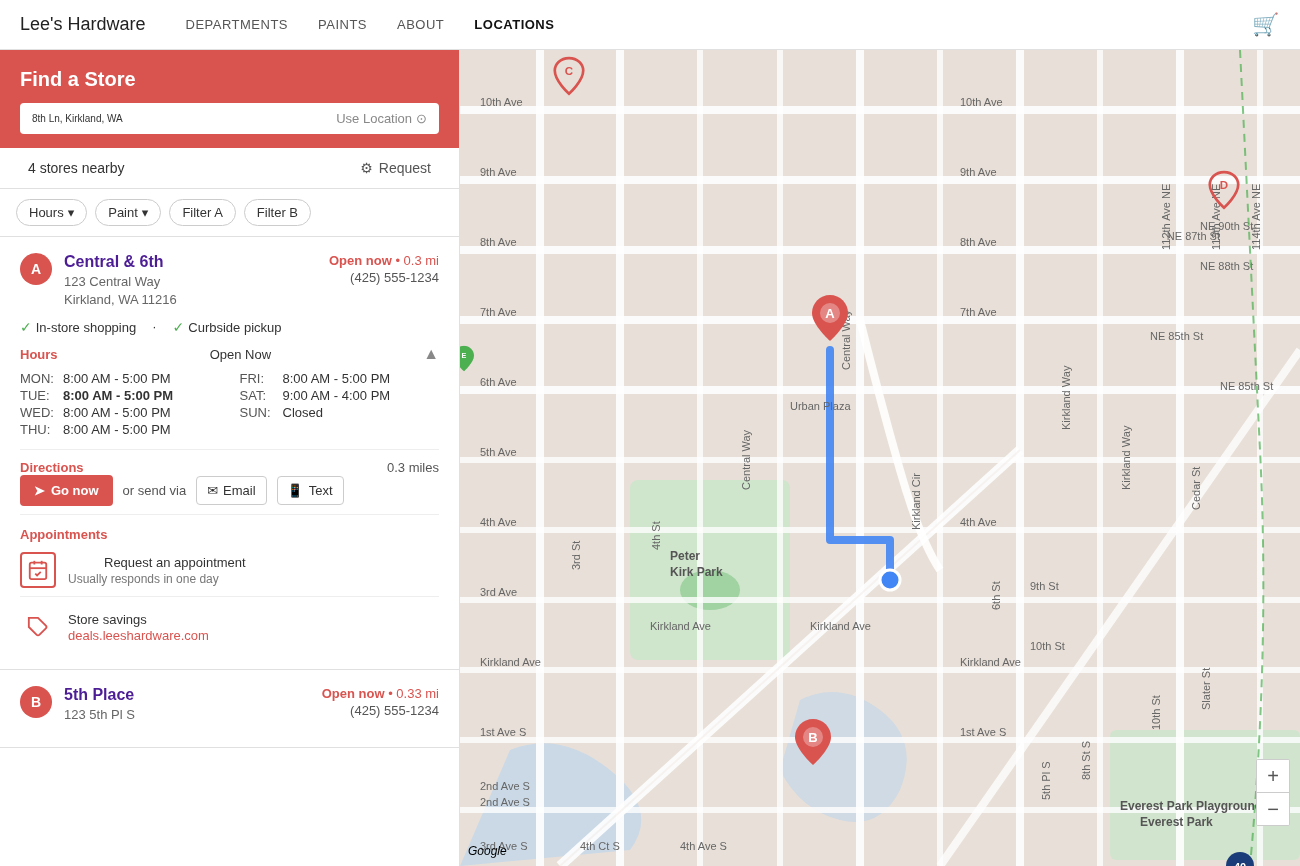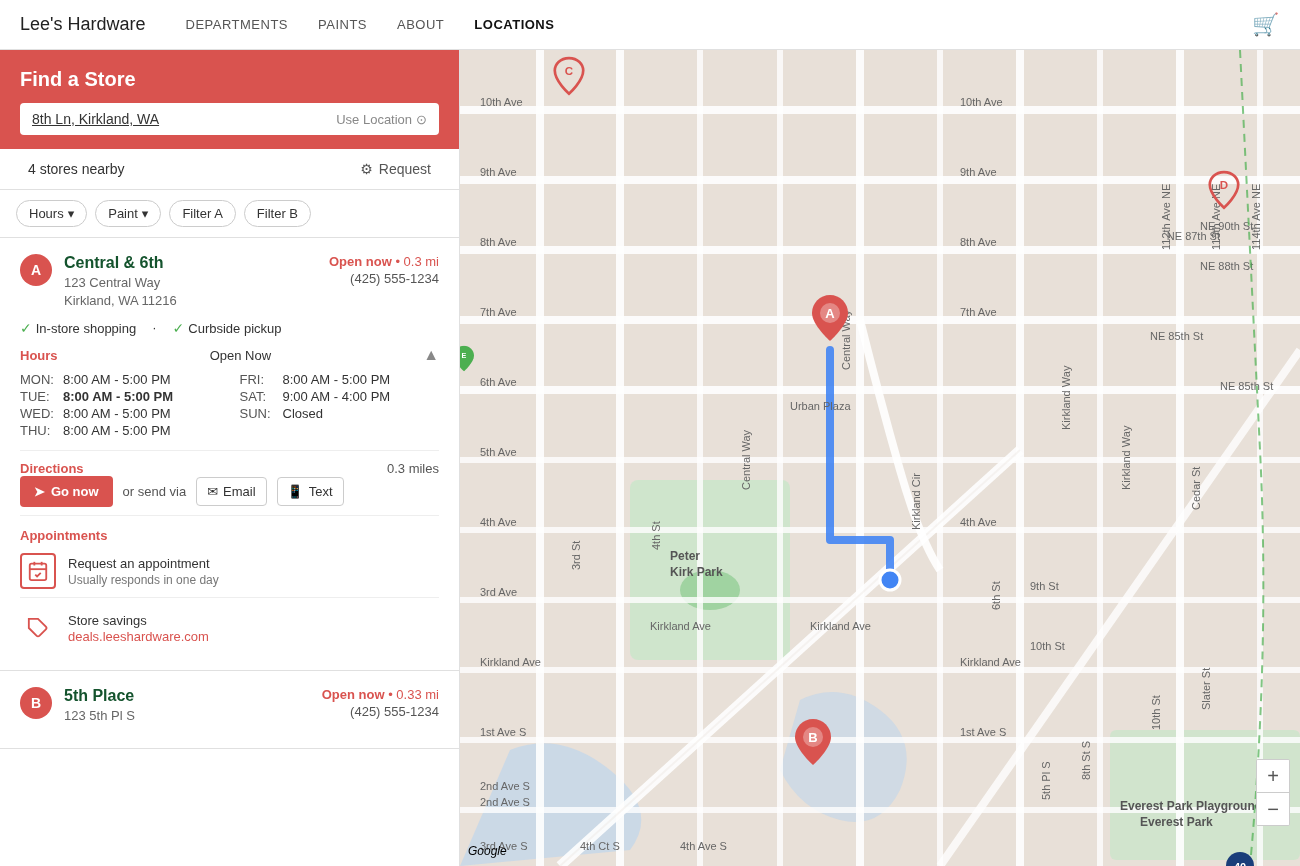--- a/index.html
+++ b/index.html
@@ -77,24 +77,23 @@
       border-radius: 4px;
       display: flex;
       align-items: center;
       padding: 8px 12px;
       gap: 8px;
     }
     .search-input {
       flex: 1;
       border: none;
       outline: none;
-      font-size: 14px;
+      font-size: 10px;
       color: #333;
       background: transparent;
-      text-decoration: underline;
     }
     .use-location-btn {
       font-size: 13px;
       color: #888;
       cursor: pointer;
       display: flex;
       align-items: center;
       gap: 4px;
       white-space: nowrap;
     }
@@ -167,21 +166,21 @@
       align-items: center;
       justify-content: center;
       font-weight: bold;
       font-size: 14px;
       flex-shrink: 0;
     }
     .store-info { flex: 1; }
     .store-name {
       font-size: 16px;
       font-weight: bold;
-      color: #14532d;
+      color: #4c1d95;
     }
     .store-address {
       font-size: 13px;
       color: #666;
       line-height: 1.4;
       margin-top: 2px;
     }
     .store-status {
       text-align: right;
       font-size: 13px;
@@ -314,21 +313,21 @@
       height: 36px;
       border: 2px solid #d9534f;
       border-radius: 4px;
       display: flex;
       align-items: center;
       justify-content: center;
       color: #d9534f;
       font-size: 18px;
       flex-shrink: 0;
     }
-    .appt-text { font-size: 13px; color: #333; }
+    .appt-text { font-size: 13px; color: #333; margin-left: 36px; }
     .appt-subtext { font-size: 12px; color: #777; margin-top: 2px; }
 
     
     .savings-section {
       padding: 12px 0 8px;
       border-top: 1px solid #eee;
       display: flex;
       align-items: center;
       gap: 12px;
     }

